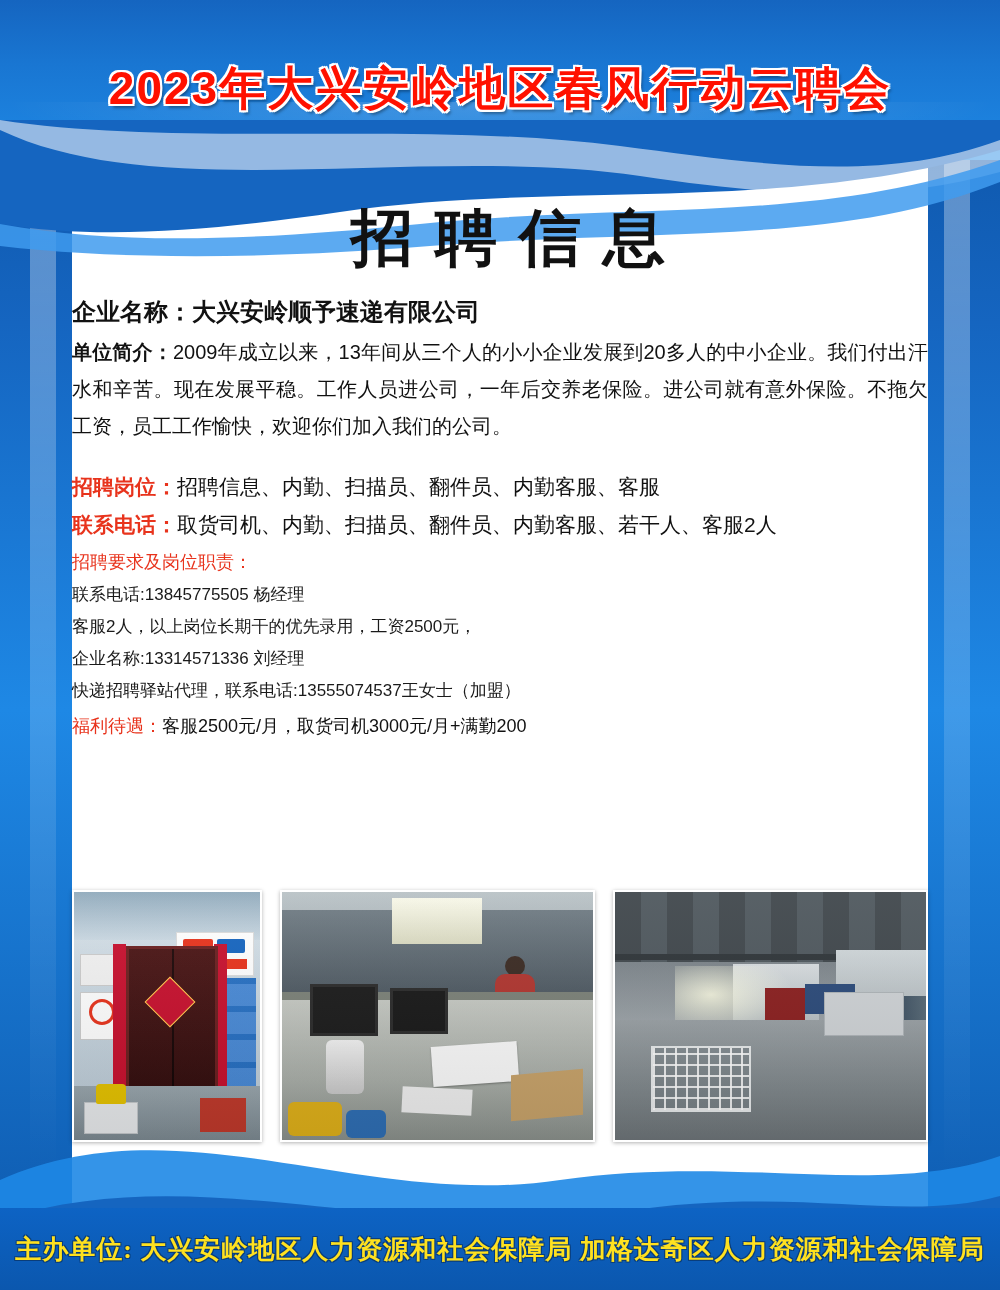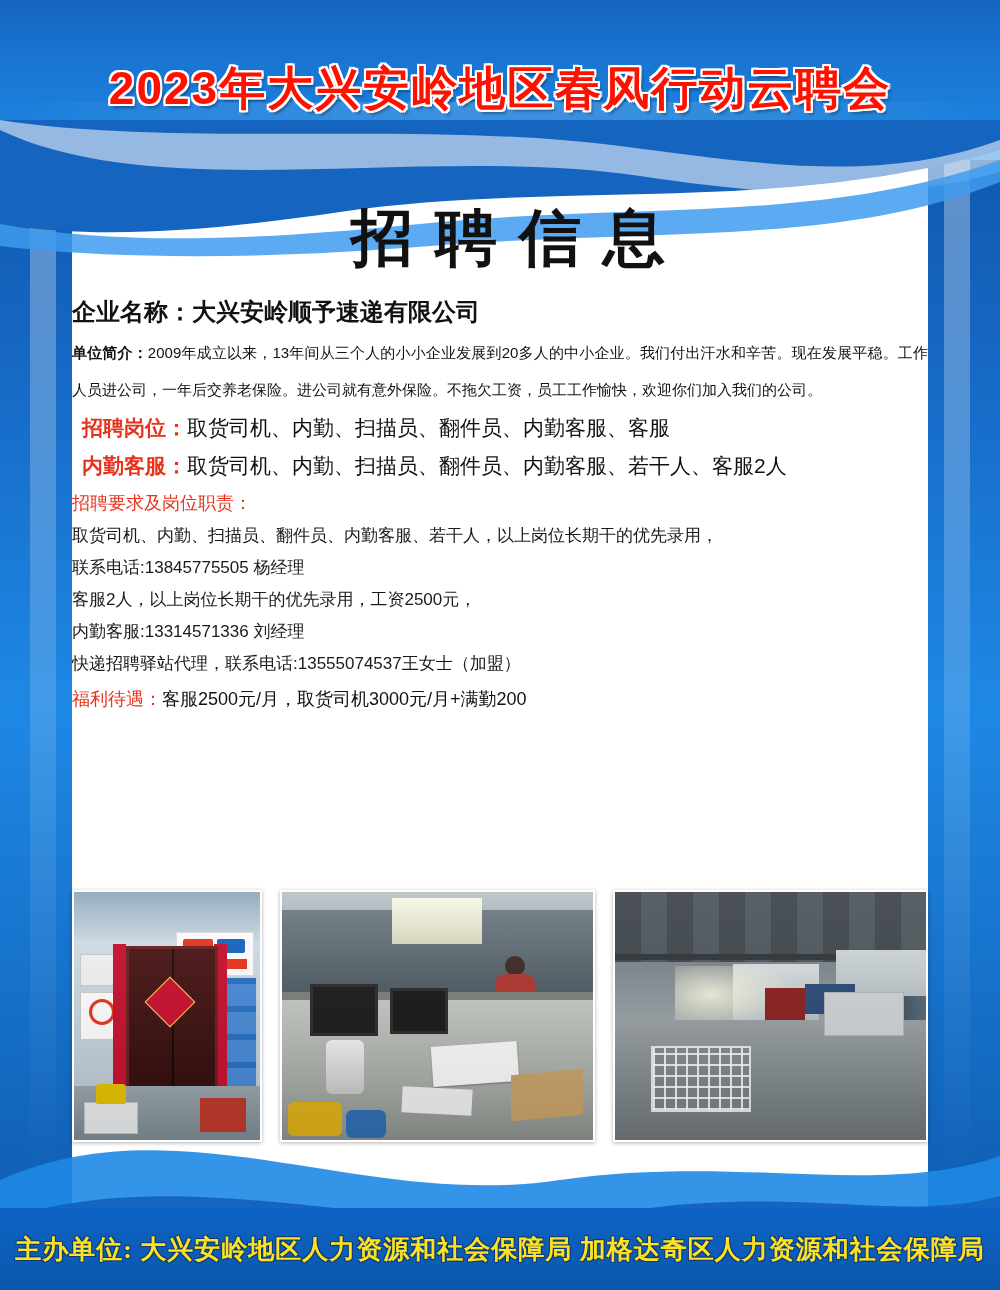--- a/index.html
+++ b/index.html
@@ -149,35 +149,35 @@
     top: 296px;
     z-index: 5;
   }
   .company-row {
     font-size: 24px;
     font-weight: bold;
     margin-bottom: 6px;
     color:#111;
   }
   .intro {
-    font-size: 15px;
+    font-size: 20px;
     line-height: 37px;
     color: #111;
     text-align: justify;
-    margin-bottom: 2px;
+    margin-bottom: 24px;
   }
   .intro .label { font-weight: bold; }
 
   .red-line {
     color: #e8331c;
     font-size: 21px;
     line-height: 36px;
     margin-bottom: 2px;
   }
-  .red-line .label { font-weight: bold; padding-left: 10px; }
+  .red-line .label { font-weight: bold; }
   .red-line .val { color: #111; }
 
   .req-title {
     color: #e8331c;
     font-size: 18px;
     line-height: 34px;
   }
   .req-line {
     color: #1a1a1a;
     font-size: 17px;
@@ -451,32 +451,31 @@
 
     <div class="company-row">
       <span>企业名称：</span><span>大兴安岭顺予速递有限公司</span>
     </div>
 
     <div class="intro">
       <span class="label">单位简介：</span><span>2009年成立以来，13年间从三个人的小小企业发展到20多人的中小企业。我们付出汗水和辛苦。现在发展平稳。工作人员进公司，一年后交养老保险。进公司就有意外保险。不拖欠工资，员工工作愉快，欢迎你们加入我们的公司。</span>
     </div>
 
     <div class="red-line">
-      <span class="label">招聘岗位：</span><span class="val">取货司机、内勤、扫描员、翻件员、内勤客服、客服</span>
+      <span class="label">招聘岗位：</span><span class="val">招聘信息、内勤、扫描员、翻件员、内勤客服、客服</span>
     </div>
 
     <div class="red-line">
-      <span class="label">内勤客服：</span><span class="val">取货司机、内勤、扫描员、翻件员、内勤客服、若干人、客服2人</span>
+      <span class="label">联系电话：</span><span class="val">取货司机、内勤、扫描员、翻件员、内勤客服、若干人、客服2人</span>
     </div>
 
     <div class="req-title">招聘要求及岗位职责：</div>
-    <div class="req-line">取货司机、内勤、扫描员、翻件员、内勤客服、若干人，以上岗位长期干的优先录用，</div>
     <div class="req-line">联系电话:13845775505 杨经理</div>
     <div class="req-line">客服2人，以上岗位长期干的优先录用，工资2500元，</div>
-    <div class="req-line">内勤客服:13314571336 刘经理</div>
+    <div class="req-line">企业名称:13314571336 刘经理</div>
     <div class="req-line">快递招聘驿站代理，联系电话:13555074537王女士（加盟）</div>
 
     <div class="benefit">
       <span class="label">福利待遇：</span><span class="val">客服2500元/月，取货司机3000元/月+满勤200</span>
     </div>
   </div>
 
   <div class="photos">
 
     <div class="photo p1">

